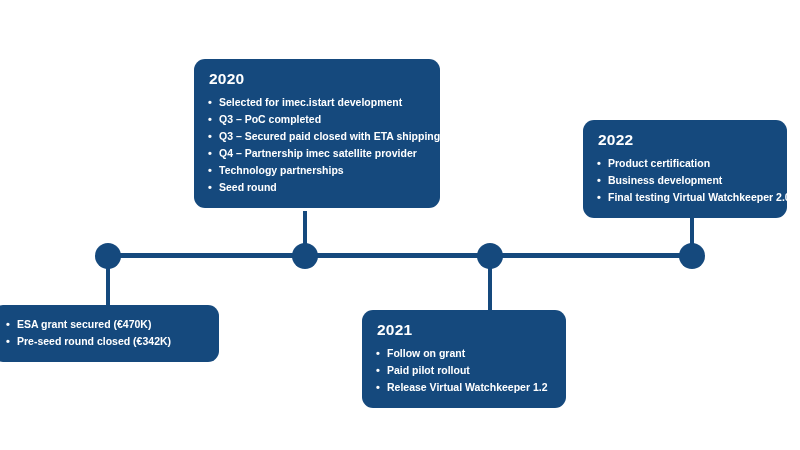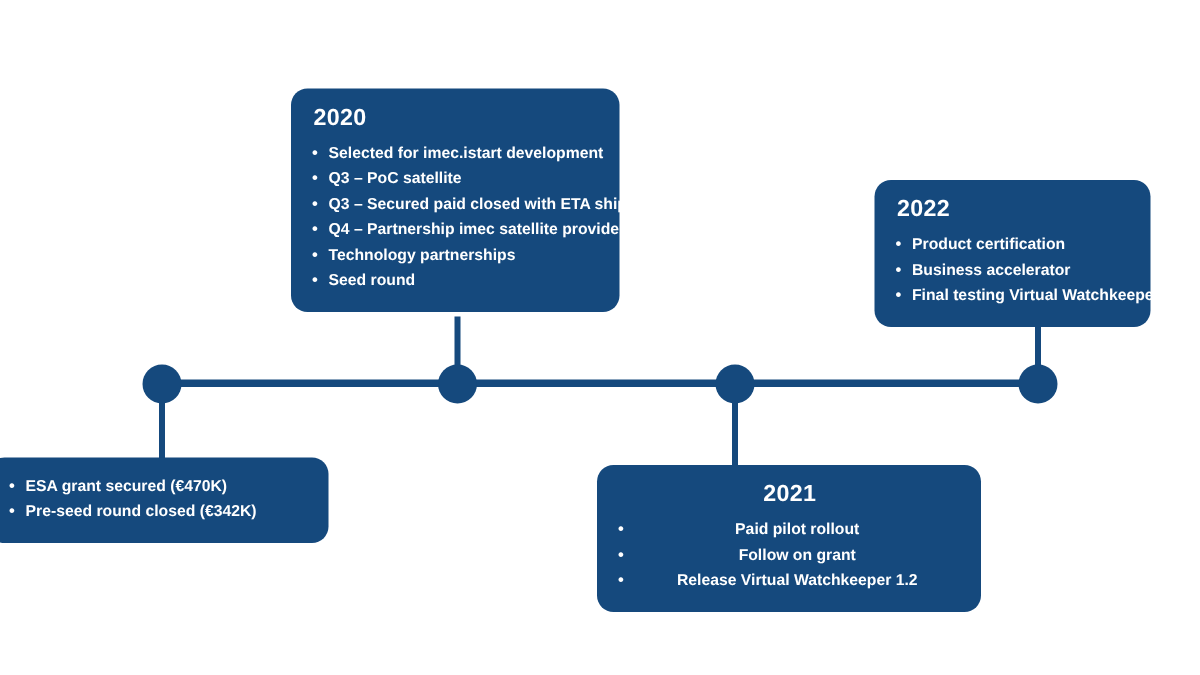--- a/index.html
+++ b/index.html
@@ -71,23 +71,23 @@
     content: "\2022";
     position: absolute;
     left: 0;
     top: -0.5px;
     font-size: 11px;
     line-height: 1.62;
   }
 
   
   #card-2019 { left: -8px;  top: 305px; width: 227px; }
-  #card-2020 { left: 194px; top: 59px;  width: 219px; }
-  #card-2021 { left: 398px; top: 310px; width: 256px; text-align: center; }
-  #card-2022 { left: 583px; top: 120px; width: 184px; }
+  #card-2020 { left: 194px; top: 59px;  width: 246px; }
+  #card-2021 { left: 362px; top: 310px; width: 204px; }
+  #card-2022 { left: 583px; top: 120px; width: 204px; }
 </style>
 </head>
 <body>
 
 <div id="canvas">
 
   <div class="axis-line" style="left:108px; top:253px; width:584px;"></div>
 
   <div class="stem" style="left:106px; top:256px; height:52px;"></div>
   <div class="stem" style="left:303px; top:211px; height:45px;"></div>
@@ -103,39 +103,39 @@
     <ul class="card-list">
       <li>ESA grant secured (€470K)</li>
       <li>Pre-seed round closed (€342K)</li>
     </ul>
   </div>
 
   <div class="card" id="card-2020">
     <div class="card-year">2020</div>
     <ul class="card-list">
       <li>Selected for imec.istart development</li>
-      <li>Q3 – PoC satellite</li>
+      <li>Q3 – PoC completed</li>
       <li>Q3 – Secured paid closed with ETA shipping</li>
       <li>Q4 – Partnership imec satellite provider</li>
       <li>Technology partnerships</li>
       <li>Seed round</li>
     </ul>
   </div>
 
   <div class="card" id="card-2021">
     <div class="card-year">2021</div>
     <ul class="card-list">
+      <li>Follow on grant</li>
       <li>Paid pilot rollout</li>
-      <li>Follow on grant</li>
       <li>Release Virtual Watchkeeper 1.2</li>
     </ul>
   </div>
 
   <div class="card" id="card-2022">
     <div class="card-year">2022</div>
     <ul class="card-list">
       <li>Product certification</li>
-      <li>Business accelerator</li>
+      <li>Business development</li>
       <li>Final testing Virtual Watchkeeper 2.0</li>
     </ul>
   </div>
 
 </div>
 
 </body></html>

